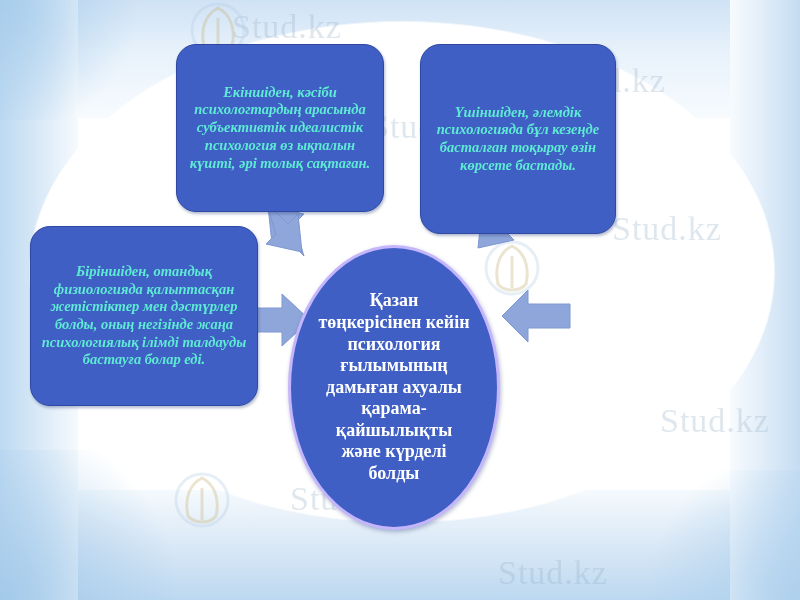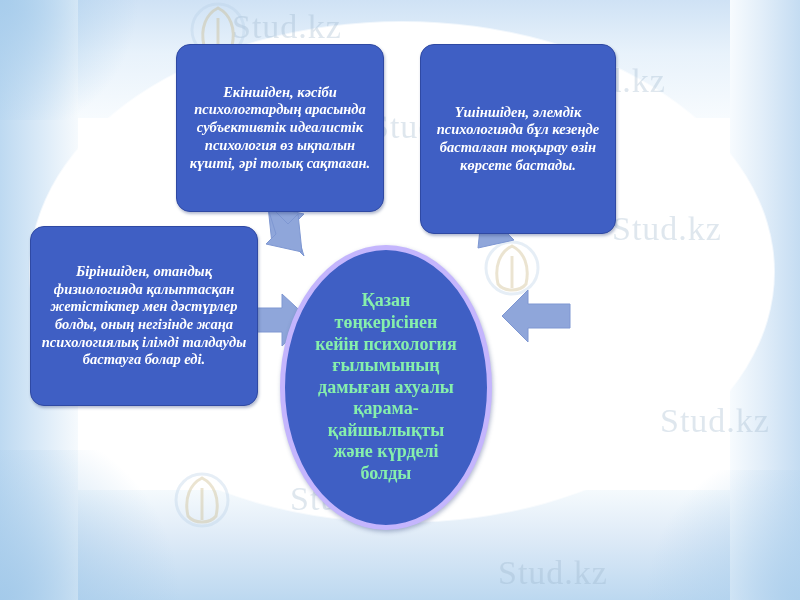--- a/index.html
+++ b/index.html
@@ -95,46 +95,46 @@
     position: absolute;
     pointer-events: none;
   }
 
   
   .node {
     position: absolute;
     box-sizing: border-box;
     background: #3f5fc4;
     border: 1px solid #2f49a3;
-    border-radius: 14px;
-    color: #ffffff;
+    border-radius: 20px;
+    color: #5eead4;
     text-align: center;
     font-style: italic;
     font-weight: bold;
     line-height: 1.22;
     display: flex;
     align-items: center;
     justify-content: center;
     padding: 8px 10px;
     box-shadow: 1px 2px 3px rgba(40,60,120,0.35);
   }
   #node-1 { left: 30px;  top: 226px; width: 228px; height: 180px; font-size: 14.5px; }
   #node-2 { left: 176px; top: 44px;  width: 208px; height: 168px; font-size: 14.5px; }
   #node-3 { left: 420px; top: 44px;  width: 196px; height: 190px; font-size: 14.5px; }
   #node-4 { left: 556px; top: 236px; width: 216px; height: 160px; font-size: 14.5px; }
 
   #center-node {
     position: absolute;
-    left: 280px; top: 245px;
+    left: 288px; top: 245px;
     width: 212px; height: 285px;
     box-sizing: border-box;
     background: #3f5fc4;
-    border: 5px solid #c4b5fd;
+    border: 3px solid #c4b5fd;
     border-radius: 50% / 50%;
-    color: #86efac;
+    color: #ffffff;
     text-align: center;
     font-weight: bold;
     font-size: 18px;
     line-height: 1.2;
     display: flex;
     align-items: center;
     justify-content: center;
     padding: 14px 26px;
     box-shadow: 1px 2px 4px rgba(40,60,120,0.35);
   }

